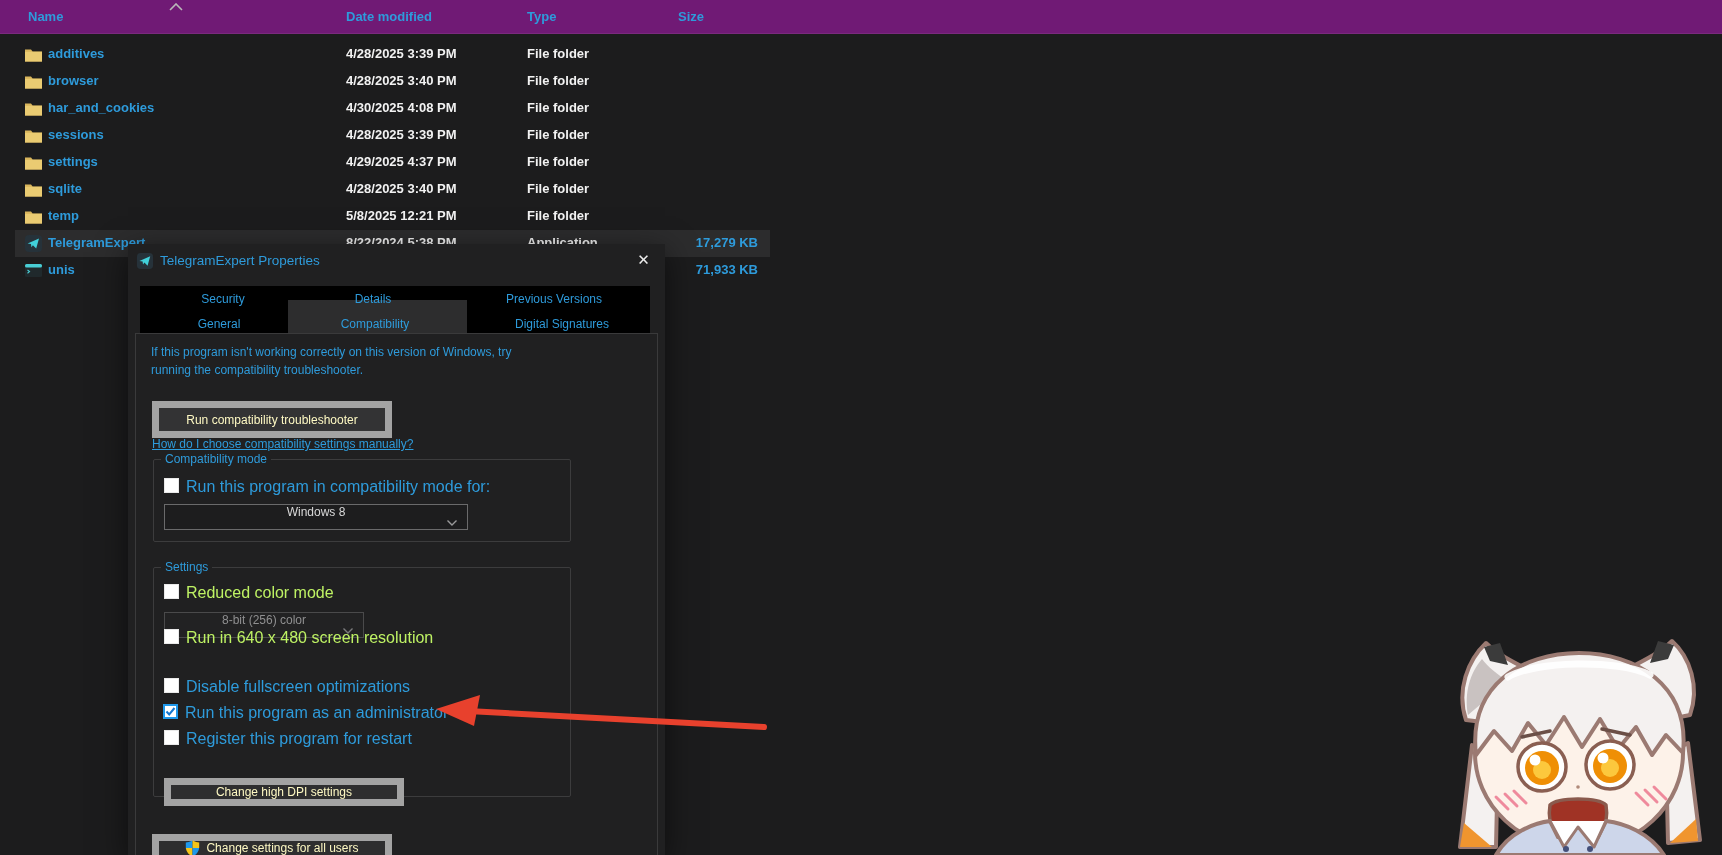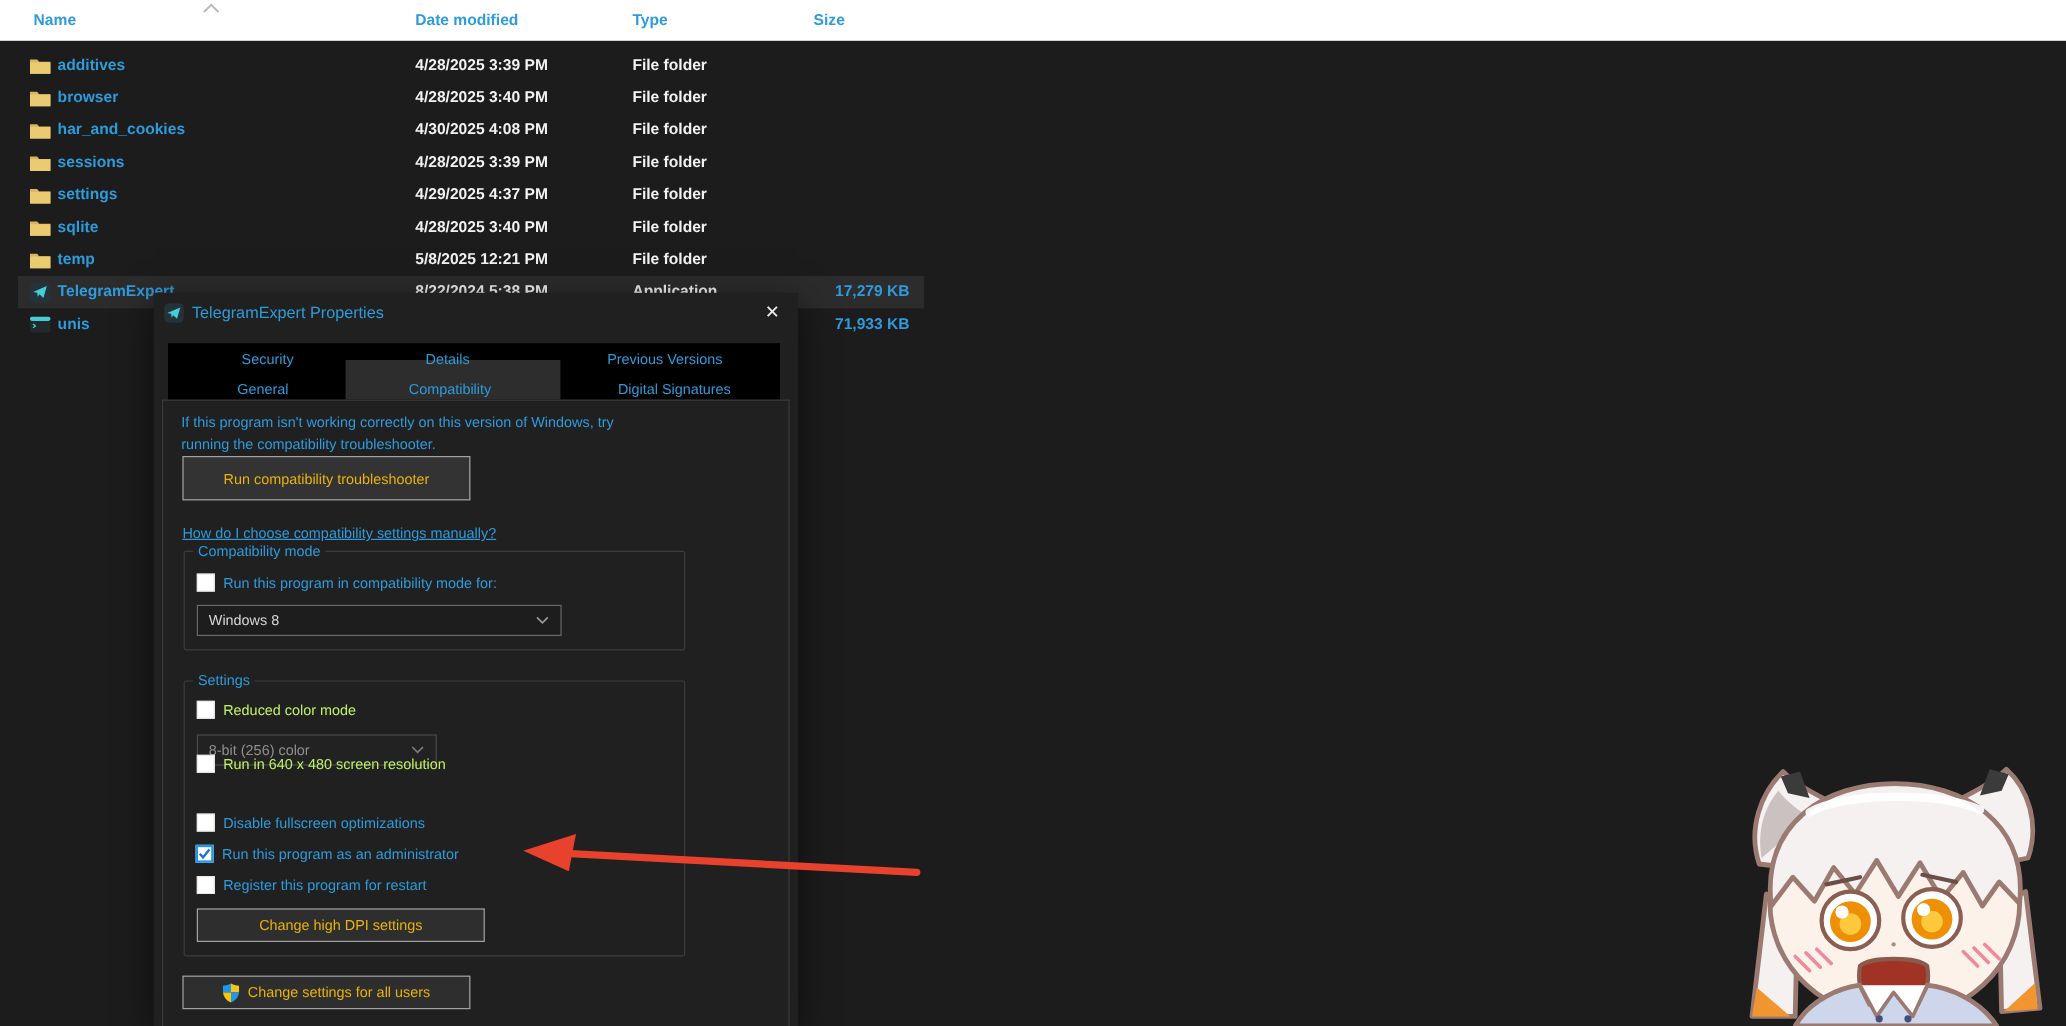--- a/index.html
+++ b/index.html
@@ -1,21 +1,21 @@
 <!DOCTYPE html>
 <html><head>
 <meta charset="utf-8">
 <style>
   * { margin:0; padding:0; box-sizing:border-box; }
   html,body { width:1722px; height:855px; background:#141414; }
   body { font-family:"Liberation Sans", sans-serif; }
   #stage { position:relative; width:1722px; height:855px; background:#1c1c1d; overflow:hidden; }
 
   
-  .list-header { position:absolute; left:0; top:0; width:1722px; height:34px; background:#ffffff;
+  .list-header { position:absolute; left:0; top:0; width:1722px; height:34px; background:#701a75;
                  border-bottom:1px solid rgba(255,255,255,0.07); }
   .col-label { position:absolute; top:9px; font-size:13px; font-weight:700; color:#2e9bdb; }
   .sort-caret { position:absolute; left:168px; top:3px; width:16px; height:8px; }
   .file-row { position:absolute; left:0; width:1722px; height:27px; }
   .file-row.selected::before { content:""; position:absolute; left:15px; top:0; width:755px; height:27px; background:#2c2c2d; }
   .cell { position:absolute; top:5px; font-size:13px; font-weight:700; white-space:nowrap; }
   .cell.name { left:48px; color:#2e9bdb; }
   .cell.date { left:346px; color:#f2f2f2; }
   .cell.type { left:527px; color:#f2f2f2; }
   .cell.size { left:658px; width:100px; text-align:right; color:#2e9bdb; }
@@ -28,38 +28,38 @@
   .dlg-app-icon { position:absolute; left:8px; top:8px; width:18px; height:18px; }
   .dlg-title { position:absolute; left:32px; top:9px; font-size:13.5px; color:#2e9bdb; }
   .dlg-close { position:absolute; left:494px; top:0; width:43px; height:32px; display:flex; align-items:center;
                justify-content:center; color:#ececec; font-size:15px; cursor:pointer; }
   .tabstrip { position:absolute; left:12px; top:42px; width:510px; height:47px; background:#000000; }
   .tab { position:absolute; transform:translate(-50%,-50%); font-size:12px; color:#2e9bdb; white-space:nowrap; z-index:2; }
   .tab-active-bg { position:absolute; left:148px; top:14px; width:179px; height:33px; background:#2d2d2e; z-index:1; }
   .tab-page { position:absolute; left:7px; top:89px; width:523px; height:530px; border:1px solid #3a3a3b; border-bottom:none; }
 
   .intro { position:absolute; left:23px; top:99px; width:490px; font-size:12px; line-height:18px; color:#2e9bdb; }
-  .btn { position:absolute; background:#333334; border:1px solid #a3a3a3; color:#eab308; font-size:12px;
-         display:flex; align-items:center; justify-content:center; cursor:pointer; }
+  .btn { position:absolute; background:#333334; border:7px solid #a3a3a3; color:#fef9c3; font-size:12px;
+         display:flex; align-items:center; justify-content:center; cursor:pointer;margin-top:21px; }
   .btn-troubleshoot { left:24px; top:136px; width:240px; height:37px; }
   .help-link { position:absolute; left:24px; top:193px; font-size:12px; color:#2e9bdb; text-decoration:underline; cursor:pointer; }
 
   .groupbox { position:absolute; border:1px solid #3c3c3d; border-radius:2px; }
   .groupbox-label { position:absolute; top:-8px; left:7px; background:#202021; padding:0 4px; font-size:12px; color:#2e9bdb; }
   .group-compat { left:25px; top:215px; width:418px; height:83px; }
   .group-settings { left:25px; top:323px; width:418px; height:230px; }
 
-  .checkrow { position:absolute; display:flex; align-items:center; gap:7px; font-size:12px; }
+  .checkrow { position:absolute; display:flex; align-items:flex-start; gap:7px; font-size:16px; }
   .checkbox { width:15px; height:15px; background:#ffffff; border:1px solid #e9e9e9; flex:0 0 auto; position:relative; }
   .checkbox.checked { border:2px solid #1f98eb; }
   .checkbox.checked svg { position:absolute; left:0; top:0; }
   .lbl-blue { color:#2e9bdb; } .lbl-gray { color:#bef264; }
 
   .dropdown { position:absolute; height:26px; background:#1d1d1e; border:1px solid #6a6a6b; color:#d8d8d8;
-              font-size:12px; display:flex; align-items:center; padding:0 9px; cursor:pointer; }
+              font-size:12px; display:flex; align-items:center; padding:0 9px; cursor:pointer;flex-direction:column; }
   .dropdown .chev { margin-left:auto; }
   .dropdown.disabled { border-color:#4a4a4b; color:#8f8f90; background:#222223; }
   .dd-compat { left:36px; top:260px; width:304px; }
   .dd-color { left:36px; top:368px; width:200px; }
 
   .btn-dpi { left:36px; top:513px; width:240px; height:28px; background:#2e2e2f; }
   .btn-allusers { left:24px; top:569px; width:240px; height:28px; background:#2e2e2f; gap:6px; }
 
   .overlay { position:absolute; left:0; top:0; width:1722px; height:855px; pointer-events:none; }
   #arrow-layer { z-index:20; }

